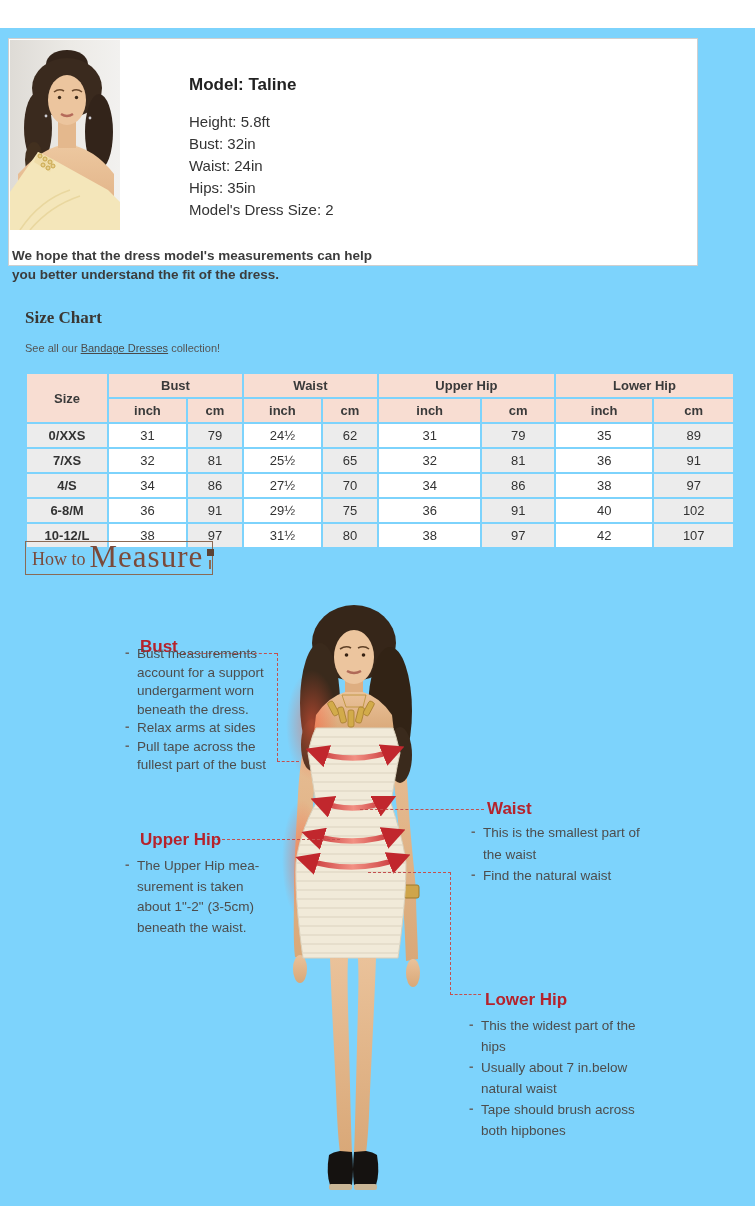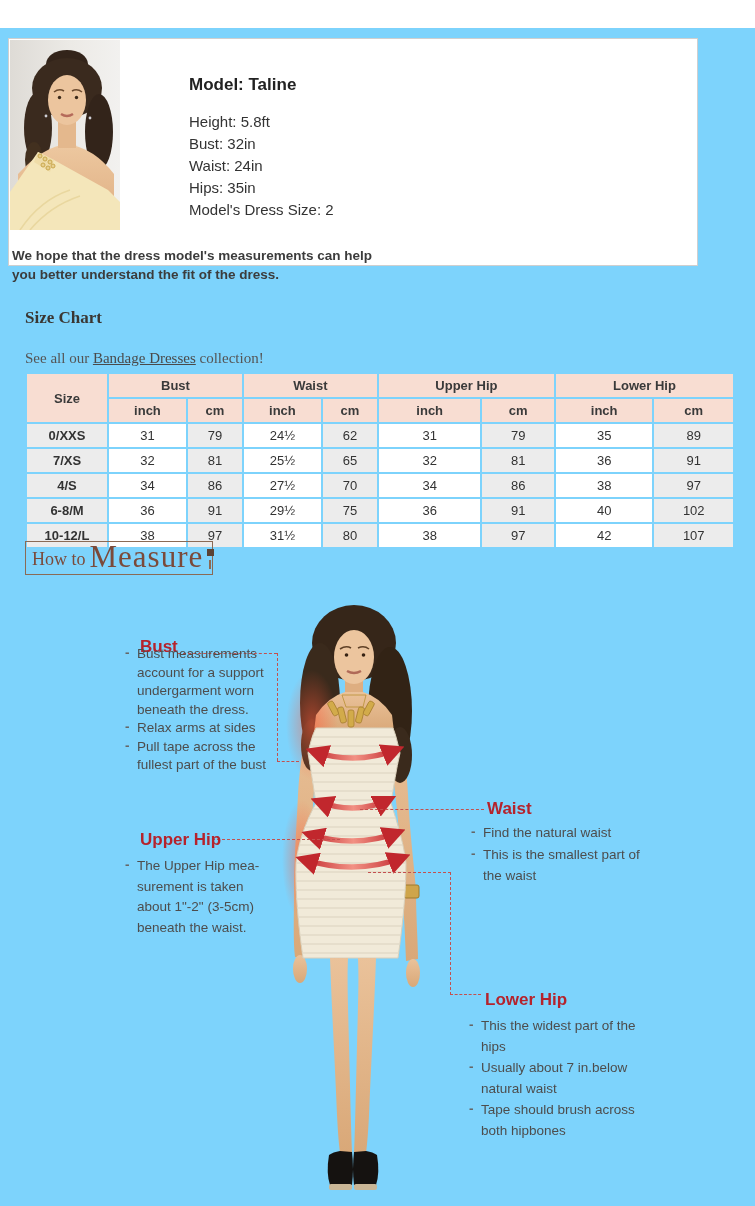--- a/index.html
+++ b/index.html
@@ -12,21 +12,21 @@
   .model-photo{position:absolute;left:1px;top:1px;width:110px;height:190px;overflow:hidden;}
   .model-specs{position:absolute;left:180px;top:36px;}
   .model-title{font-size:17px;font-weight:bold;color:#222;margin:0 0 16px 0;}
   .spec-line{font-size:15px;color:#333;line-height:22px;}
   .model-note{position:absolute;left:3px;top:193px;width:380px;
               font-size:13.5px;font-weight:bold;color:#3c3c3c;line-height:19px;}
 
   
   .size-chart-heading{position:absolute;left:25px;top:280px;margin:0;
         font-family:"Liberation Serif",serif;font-size:17px;font-weight:bold;color:#3a3632;}
-  .collection-line{position:absolute;left:25px;top:322px;font-size:15px;color:#555;font-family:Liberation Serif, serif;}
+  .collection-line{position:absolute;left:25px;top:314px;font-size:11px;color:#555;}
   .collection-line a{color:#4a4a4a;text-decoration:underline;cursor:pointer;}
 
   table.size-table{position:absolute;left:25px;top:344px;width:710px;
         border-collapse:separate;border-spacing:2px;font-size:13px;color:#333;}
   table.size-table th,table.size-table td{text-align:center;padding:2px 0;height:19px;}
   .h-pink{background:#f8ddd2;font-weight:bold;color:#3a3a3a;}
   .c-size{background:#ececec;font-weight:bold;width:80px;}
   .c-inch{background:#ffffff;}
   .c-cm{background:#ececec;}
 
@@ -349,22 +349,22 @@
       <li>Pull tape across the fullest part of the bust</li>
     </ul>
 
   <div class="m-label" style="left:140px;top:802px;">Upper Hip</div>
   <ul class="m-list list-upperhip">
       <li>The Upper Hip mea-surement is taken about 1"-2" (3-5cm) beneath the waist.</li>
     </ul>
 
   <div class="m-label" style="left:487px;top:771px;">Waist</div>
   <ul class="m-list list-waist">
+      <li>This is the smallest part of the waist</li>
       <li>Find the natural waist</li>
-      <li>This is the smallest part of the waist</li>
     </ul>
 
   <div class="m-label" style="left:485px;top:962px;">Lower Hip</div>
   <ul class="m-list list-lowerhip">
       <li>This the widest part of the hips</li>
       <li>Usually about 7 in.below natural waist</li>
       <li>Tape should brush across both hipbones</li>
     </ul>
 
 </div>

